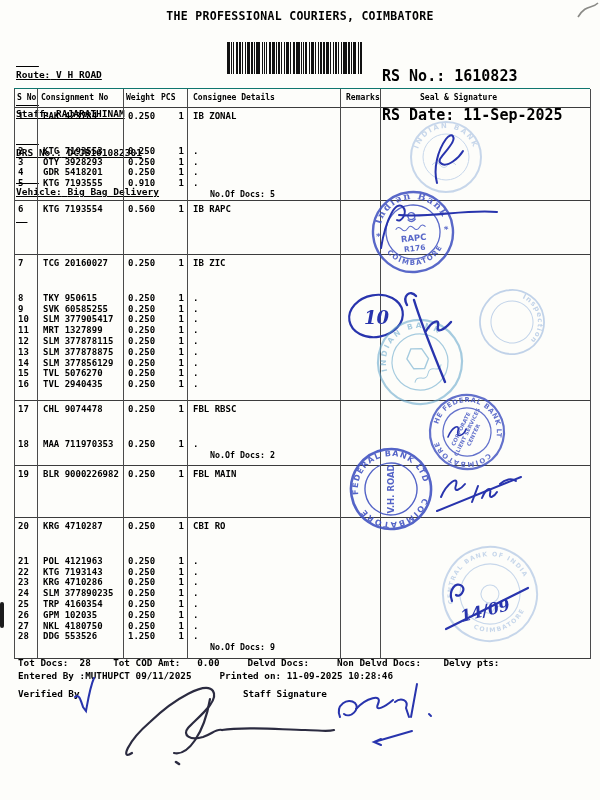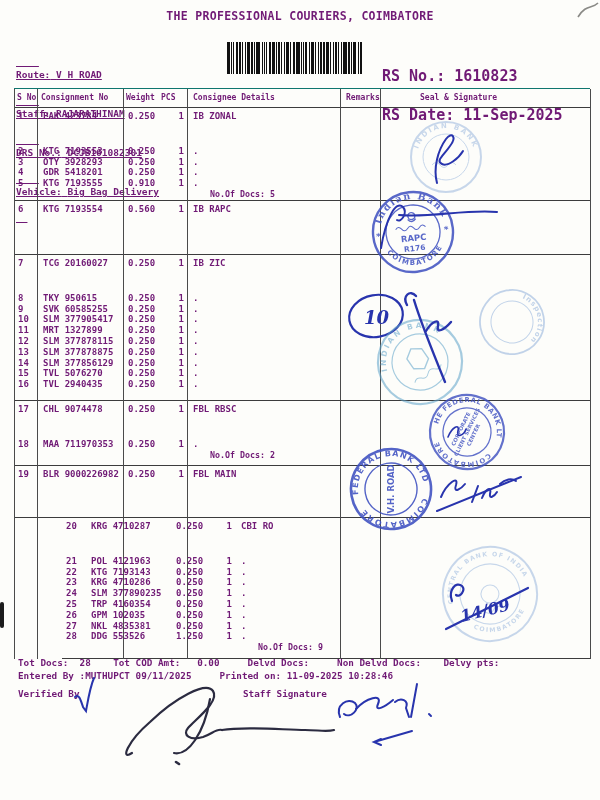--- a/index.html
+++ b/index.html
@@ -1,17 +1,17 @@
 <!DOCTYPE html>
 <html style="--stamp-blue: #3d4fc0; --stamp-light: #86a9d8; --stamp-teal: #5fa3c9; --ink-blue: #2834ad; --ink-dark: #2b2b40;"><head>
 <meta charset="utf-8">
 <style>
   html,body{margin:0;padding:0;background:#e8e8e4;}
   .page{position:relative;width:600px;height:800px;background:#fdfdfa;overflow:hidden;
-        font-family:"DejaVu Sans Mono",monospace;color:#701a75;}
+        font-family:"DejaVu Sans Mono",monospace;color:#000000;}
   .title{position:absolute;top:9px;left:0;right:0;text-align:center;
          font-size:11.5px;font-weight:bold;letter-spacing:.3px;}
   .subtitle{position:absolute;top:24px;left:0;right:0;text-align:center;
             font-size:12px;font-weight:bold;letter-spacing:.2px;}
   .meta-left{position:absolute;left:16px;top:42px;font-size:9.5px;font-weight:bold;line-height:13px;white-space:pre;text-decoration:underline;}
   .meta-right{position:absolute;left:366px;top:44px;font-size:15px;font-weight:bold;line-height:13px;white-space:pre;margin-left:16px;}
   .barcode{position:absolute;left:227px;top:42px;width:136px;height:32px;}
   .tbl{position:absolute;left:14px;top:88px;width:576px;border-top:1px solid #0f766e;}
   .thead{position:relative;height:18px;border-bottom:1px solid #3c3c3c;font-size:8px;font-weight:bold;}
   .thead span{position:absolute;top:4px;}
@@ -134,29 +134,29 @@
           <div class="trow"><span class="c c-sno">16</span><span class="c c-con">TVL 2940435</span><span class="c c-wt">0.250</span><span class="c c-pcs">1</span><span class="c c-cons">.</span></div>
         </div>
         <div class="section" style="min-height: 65px;">
           <div class="trow first"><span class="c c-sno">17</span><span class="c c-con">CHL 9074478</span><span class="c c-wt">0.250</span><span class="c c-pcs">1</span><span class="c c-cons">FBL RBSC</span></div>
           <div class="trow"><span class="c c-sno">18</span><span class="c c-con">MAA 711970353</span><span class="c c-wt">0.250</span><span class="c c-pcs">1</span><span class="c c-cons">.</span></div>
           <div class="note">No.Of Docs: 2</div>
         </div>
         <div class="section" style="min-height: 52px;">
           <div class="trow first"><span class="c c-sno">19</span><span class="c c-con">BLR 9000226982</span><span class="c c-wt">0.250</span><span class="c c-pcs">1</span><span class="c c-cons">FBL MAIN</span></div>
         </div>
-        <div class="section" style="min-height: 141px; margin-left: 48px;">
+        <div class="section" style="min-height: 141px;">
           <div class="trow first"><span class="c c-sno">20</span><span class="c c-con">KRG 4710287</span><span class="c c-wt">0.250</span><span class="c c-pcs">1</span><span class="c c-cons">CBI RO</span></div>
           <div class="trow"><span class="c c-sno">21</span><span class="c c-con">POL 4121963</span><span class="c c-wt">0.250</span><span class="c c-pcs">1</span><span class="c c-cons">.</span></div>
           <div class="trow"><span class="c c-sno">22</span><span class="c c-con">KTG 7193143</span><span class="c c-wt">0.250</span><span class="c c-pcs">1</span><span class="c c-cons">.</span></div>
           <div class="trow"><span class="c c-sno">23</span><span class="c c-con">KRG 4710286</span><span class="c c-wt">0.250</span><span class="c c-pcs">1</span><span class="c c-cons">.</span></div>
           <div class="trow"><span class="c c-sno">24</span><span class="c c-con">SLM 377890235</span><span class="c c-wt">0.250</span><span class="c c-pcs">1</span><span class="c c-cons">.</span></div>
           <div class="trow"><span class="c c-sno">25</span><span class="c c-con">TRP 4160354</span><span class="c c-wt">0.250</span><span class="c c-pcs">1</span><span class="c c-cons">.</span></div>
           <div class="trow"><span class="c c-sno">26</span><span class="c c-con">GPM 102035</span><span class="c c-wt">0.250</span><span class="c c-pcs">1</span><span class="c c-cons">.</span></div>
-          <div class="trow"><span class="c c-sno">27</span><span class="c c-con">NKL 4835381</span><span class="c c-wt">0.250</span><span class="c c-pcs">1</span><span class="c c-cons">.</span></div>
+          <div class="trow"><span class="c c-sno">27</span><span class="c c-con">NKL 4180750</span><span class="c c-wt">0.250</span><span class="c c-pcs">1</span><span class="c c-cons">.</span></div>
           <div class="trow"><span class="c c-sno">28</span><span class="c c-con">DDG 553526</span><span class="c c-wt">1.250</span><span class="c c-pcs">1</span><span class="c c-cons">.</span></div>
           <div class="note">No.Of Docs: 9</div>
         </div>
       </div>
     <div class="vlines">
         <div class="vline" style="left: 0px;"></div>
         <div class="vline" style="left: 23px;"></div>
         <div class="vline" style="left: 109px;"></div>
         <div class="vline" style="left: 173px;"></div>
         <div class="vline" style="left: 326px;"></div>

